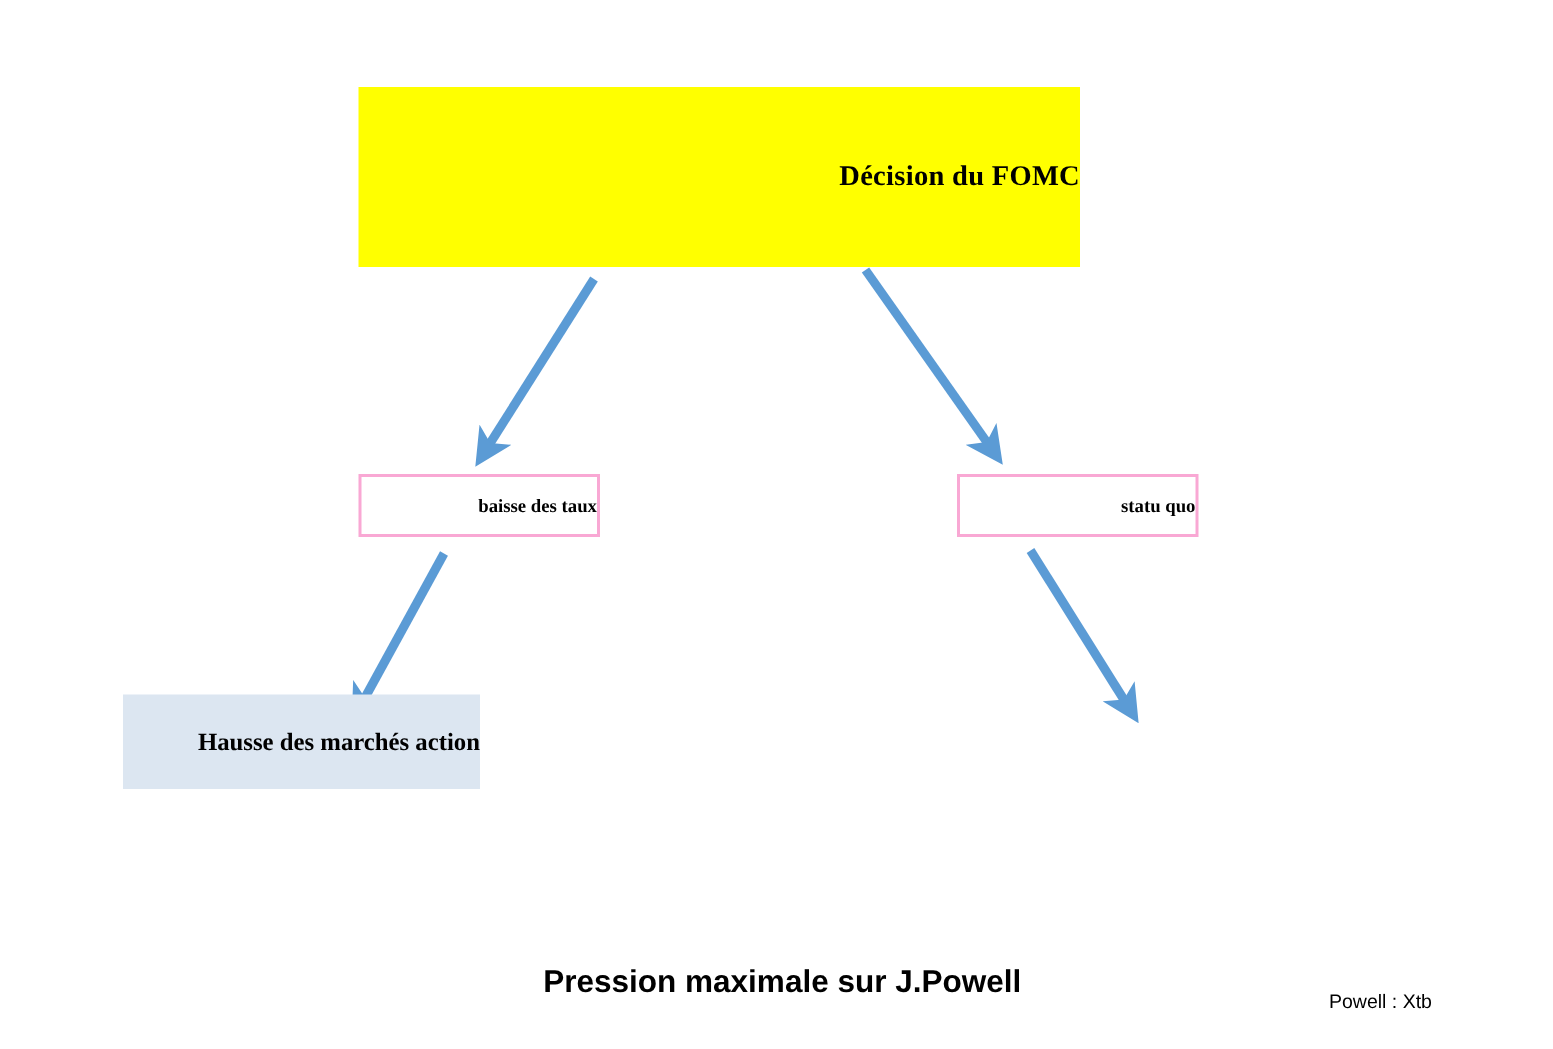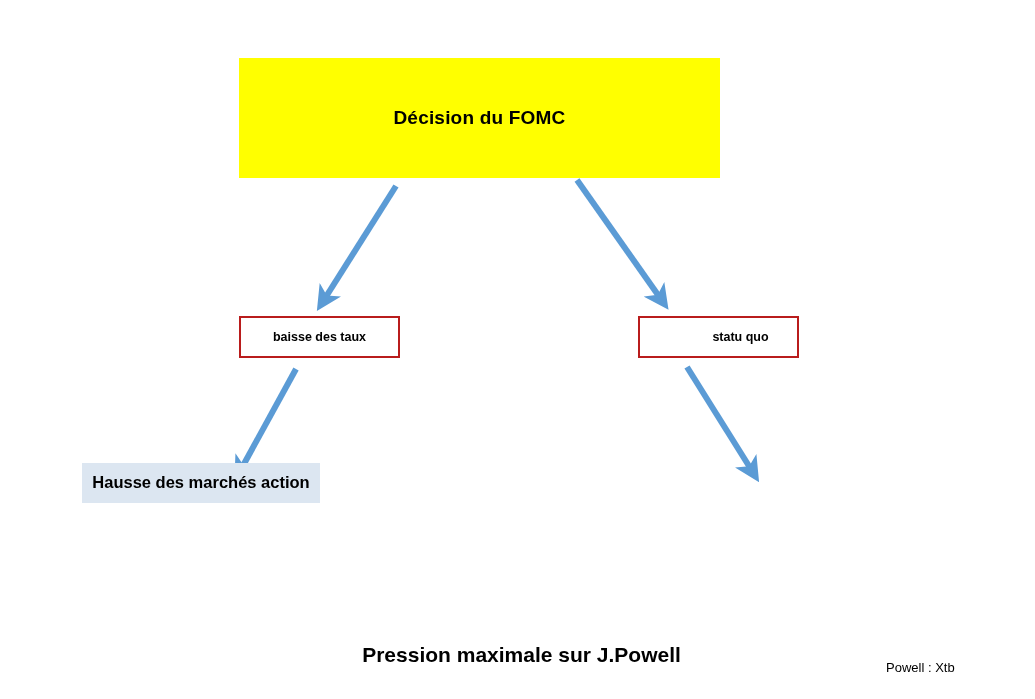--- a/index.html
+++ b/index.html
@@ -15,63 +15,64 @@
     width: 1035px;
     height: 699px;
     background: #ffffff;
     overflow: hidden;
   }
 
   .node {
     position: absolute;
     display: flex;
     align-items: center;
-    justify-content: center;
+    justify-content: flex-end;
     box-sizing: border-box;
     color: #000000;
     font-weight: bold;
     text-align: center;
     line-height: 1.2;
+    font-family: Liberation Serif, serif;
   }
 
   
   #node-fomc {
     left: 239px;
     top: 58px;
     width: 481px;
     height: 120px;
     background: #FFFF00;
     font-size: 19px;
     letter-spacing: 0.2px;
   }
 
   
   .node-outcome {
     background: #FFFFFF;
-    border: 2px solid #b91c1c;
+    border: 2px solid #f9a8d4;
     font-size: 12.5px;
     height: 42px;
   }
   #node-rate-cut {
     left: 239px;
     top: 316px;
     width: 161px;
   }
   #node-status-quo {
     left: 638px;
     top: 316px;
     width: 161px;
     padding-left: 44px;
   }
 
   
   .node-result {
     background: #DCE6F1;
     font-size: 16.5px;
-    height: 40px;
+    height: 63px;
   }
   #node-market-rise {
     left: 82px;
     top: 463px;
     width: 238px;
   }
   #node-market-correction {
     left: 638px;
     top: 463px;
     width: 320px;

